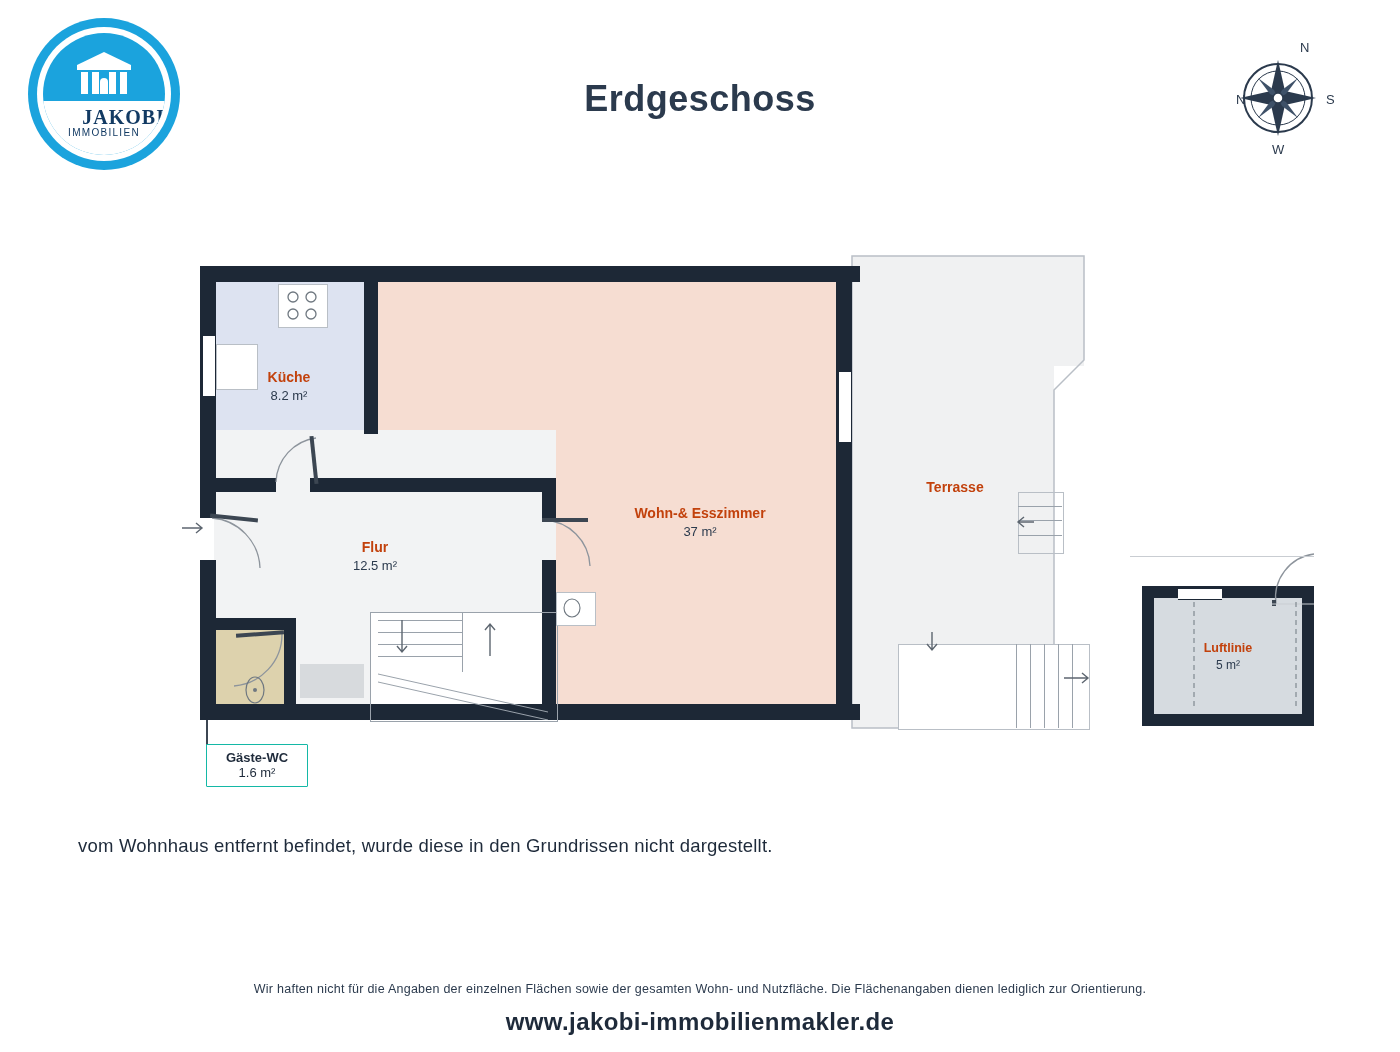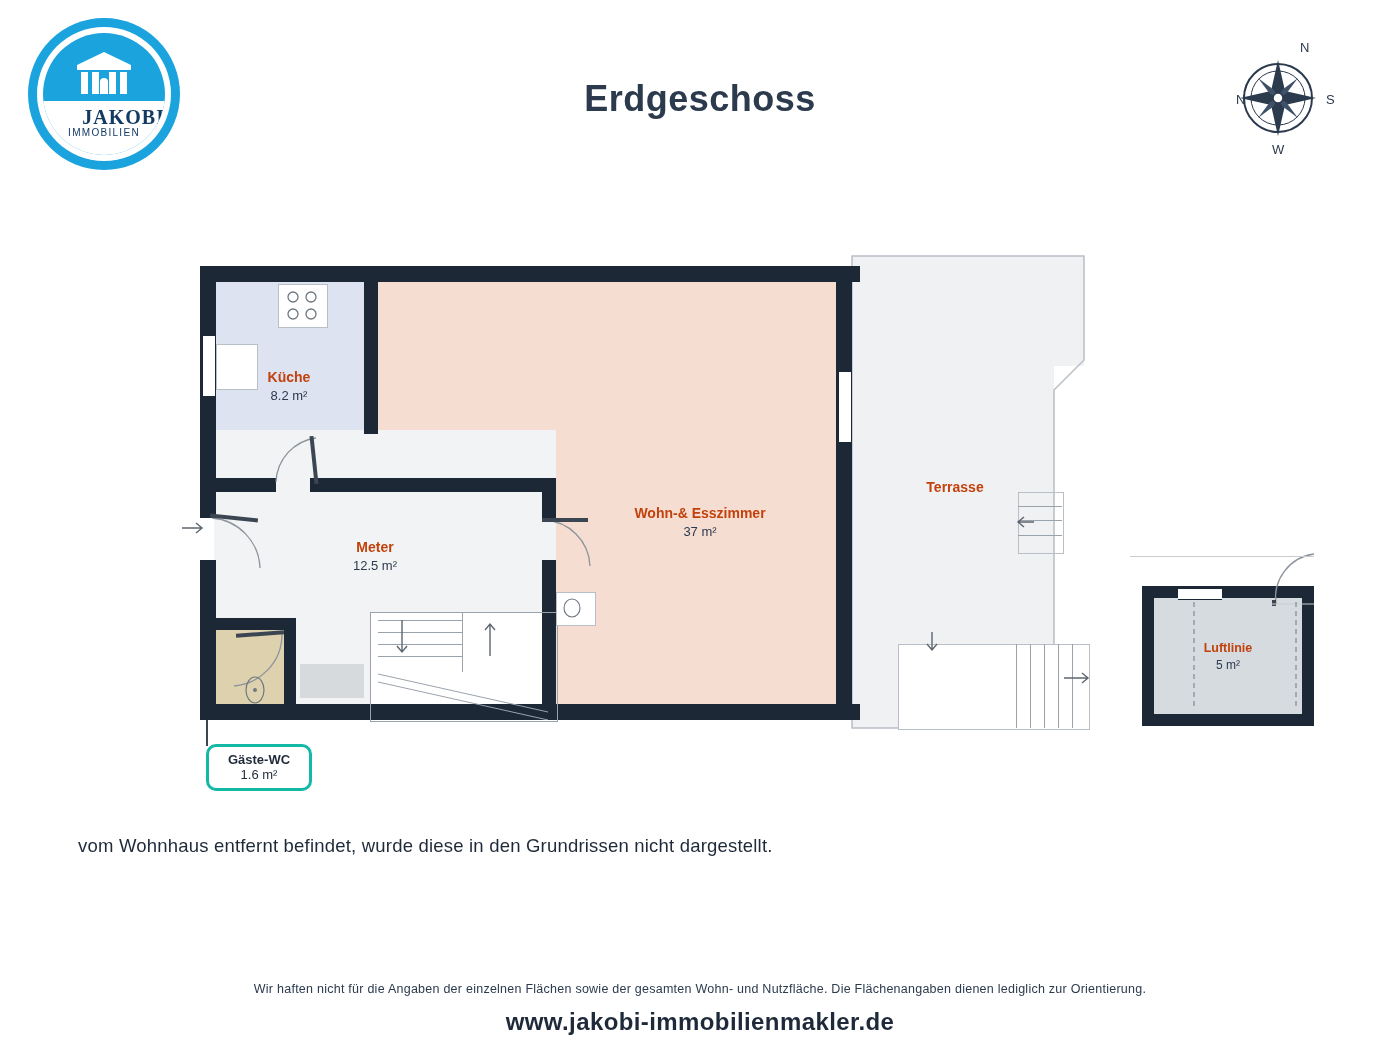--- a/index.html
+++ b/index.html
@@ -149,25 +149,25 @@
   .label .area {
     font-size: 13px;
     color: #2b3a4d;
     display: block;
   }
   .label.small .name { font-size: 12.5px; }
   .label.small .area { font-size: 12px; }
 
   .callout {
     position: absolute;
-    border: 3px solid #14b8a6;
+    border: 1px solid #14b8a6;
     background: #ffffff;
     padding: 5px 10px 6px;
     text-align: center;
-    border-radius: 10px;
+    border-radius: 1px;
   }
   .callout .name { font-size: 13px; font-weight: bold; display: block; }
   .callout .area { font-size: 13px; display: block; }
   .callout-stem {
     position: absolute;
     background: #3c4652;
   }
 
   
   .stair-line {
@@ -410,21 +410,21 @@
     <span class="name">Küche</span>
     <span class="area">8.2 m²</span>
   </div>
 
   <div class="label" style="left:540px; top:472px; width:320px;margin-top:32px;">
     <span class="name">Wohn-&amp; Esszimmer</span>
     <span class="area">37 m²</span>
   </div>
 
   <div class="label" style="left:325px; top:538px; width:100px;">
-    <span class="name">Meter</span>
+    <span class="name">Flur</span>
     <span class="area">12.5 m²</span>
   </div>
 
   <div class="callout-stem" style="left:206px; top:720px; width:2px; height:26px;"></div>
   <div class="callout" style="left:206px; top:744px; width:80px;">
     <span class="name">Gäste-WC</span>
     <span class="area">1.6 m²</span>
   </div>
 
   <div class="wall" style="left:1142px; top:586px; width:172px; height:140px;"></div>

